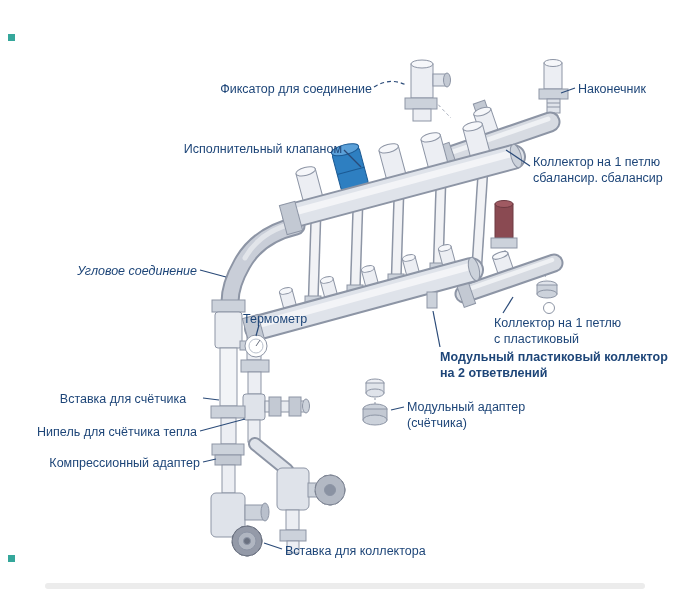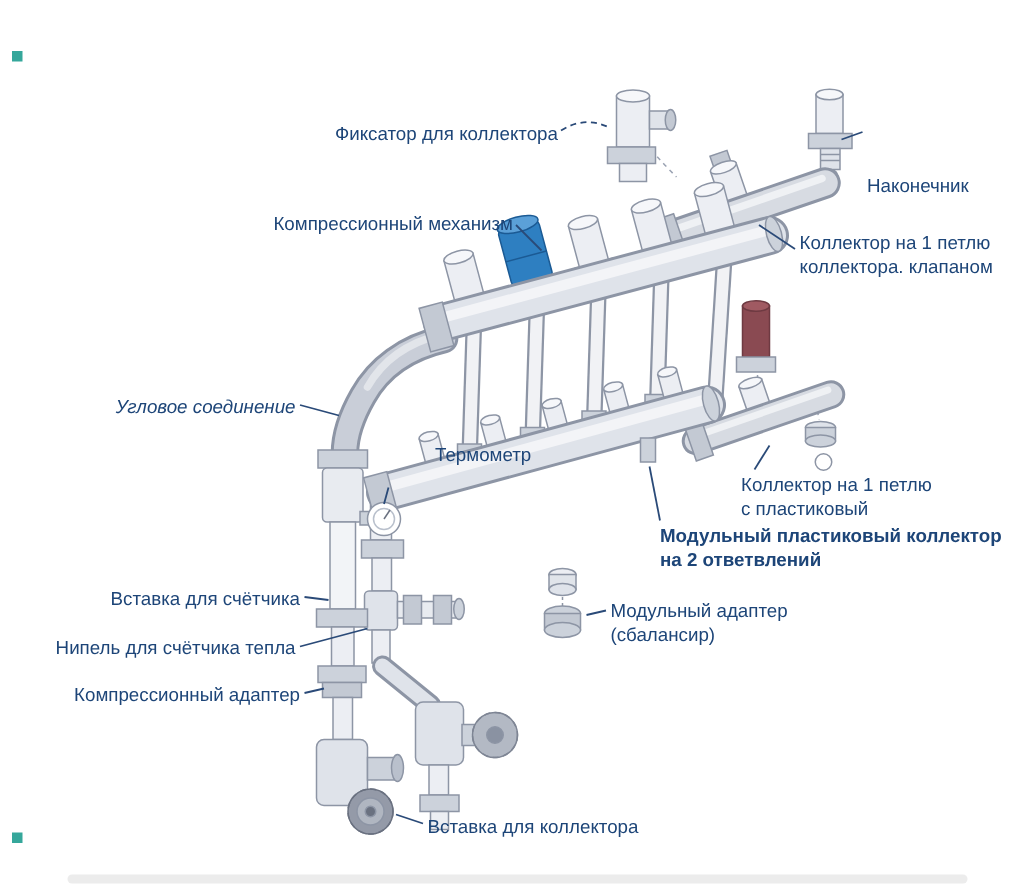--- a/index.html
+++ b/index.html
@@ -275,50 +275,50 @@
       <line x1="503" y1="313" x2="513" y2="297"></line>
       <line x1="440" y1="347" x2="433" y2="311"></line>
       <line x1="203" y1="398" x2="219" y2="400"></line>
       <line x1="404" y1="407" x2="391" y2="410"></line>
       <line x1="200" y1="431" x2="245" y2="419"></line>
       <line x1="203" y1="462" x2="216" y2="459"></line>
       <line x1="282" y1="549" x2="264" y2="543"></line>
     </g>
   </svg>
 
-  <div class="label ra" style="left:193px; top:81px; width:179px;">Фиксатор для коллектора</div>
-
-  <div class="label" style="left:578px; top:81px;margin-top:35px;">Наконечник</div>
-
-  <div class="label ra" style="left:152px; top:141px; width:190px;">Компрессионный механизм</div>
+  <div class="label ra" style="left:193px; top:81px; width:179px;">Фиксатор для соединение</div>
+
+  <div class="label" style="left:578px; top:81px;">Наконечник</div>
+
+  <div class="label ra" style="left:152px; top:141px; width:190px;">Исполнительный клапаном</div>
 
   <div class="label" style="left:533px; top:154px;">
     <span>Коллектор на 1 петлю</span><br>
-    <span>коллектора. клапаном</span>
+    <span>сбалансир. сбалансир</span>
   </div>
 
   <div class="label ra" style="left:55px; top:263px; width:142px;font-style:italic;">Угловое соединение</div>
 
-  <div class="label" style="left:243px; top:295px;margin-left:47px;">Термометр</div>
+  <div class="label" style="left:243px; top:311px;">Термометр</div>
 
   <div class="label" style="left:494px; top:315px;">
     <span>Коллектор на 1 петлю</span><br>
     <span>с пластиковый</span>
   </div>
 
   <div class="label bold" style="left:440px; top:349px;">
     <span>Модульный пластиковый коллектор</span><br>
     <span>на 2 ответвлений</span>
   </div>
 
-  <div class="label ra" style="left:46px; top:391px; width:154px;">Вставка для счётчика</div>
+  <div class="label ra" style="left:46px; top:391px; width:154px;text-align:center;">Вставка для счётчика</div>
 
   <div class="label" style="left:407px; top:399px;">
     <span>Модульный адаптер</span><br>
-    <span>(сбалансир)</span>
+    <span>(счётчика)</span>
   </div>
 
   <div class="label ra" style="left:20px; top:424px; width:177px;">Нипель для счётчика тепла</div>
 
   <div class="label ra" style="left:24px; top:455px; width:176px;">Компрессионный адаптер</div>
 
   <div class="label" style="left:285px; top:543px;">Вставка для коллектора</div>
 
   <div class="artifact" style="left:8px; top:34px; background:#35a79b;"></div>
   <div class="artifact" style="left:8px; top:555px; background:#35a79b;"></div>

